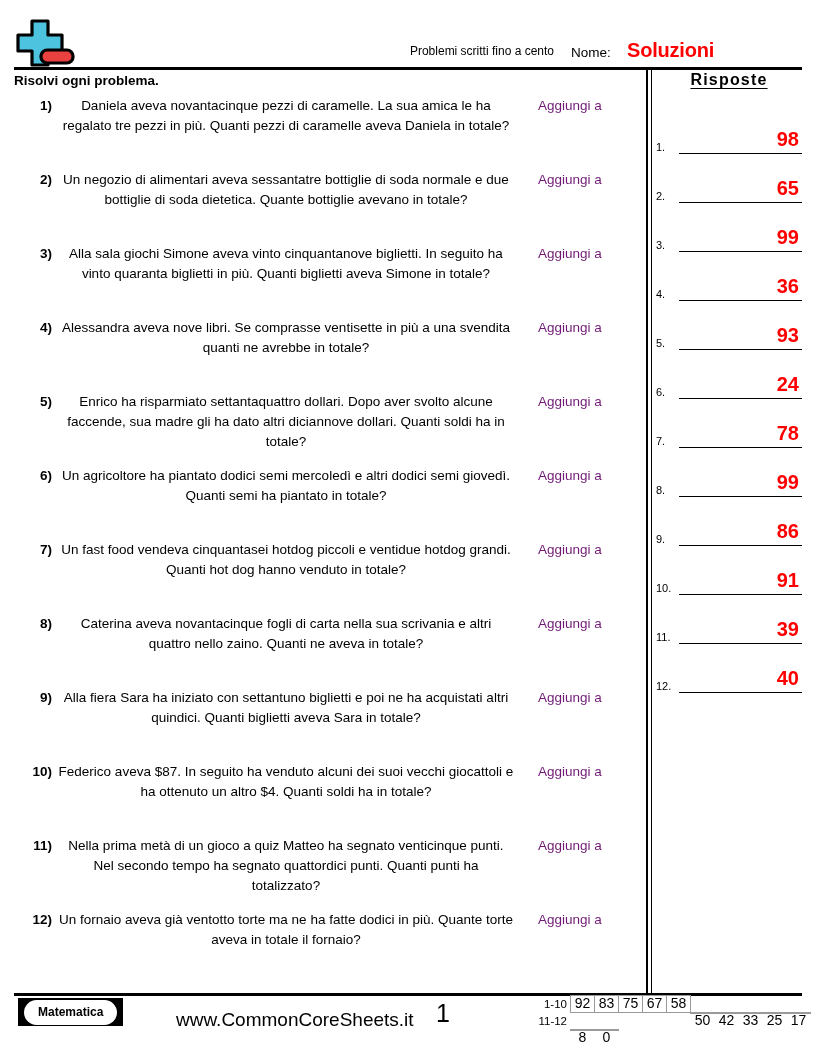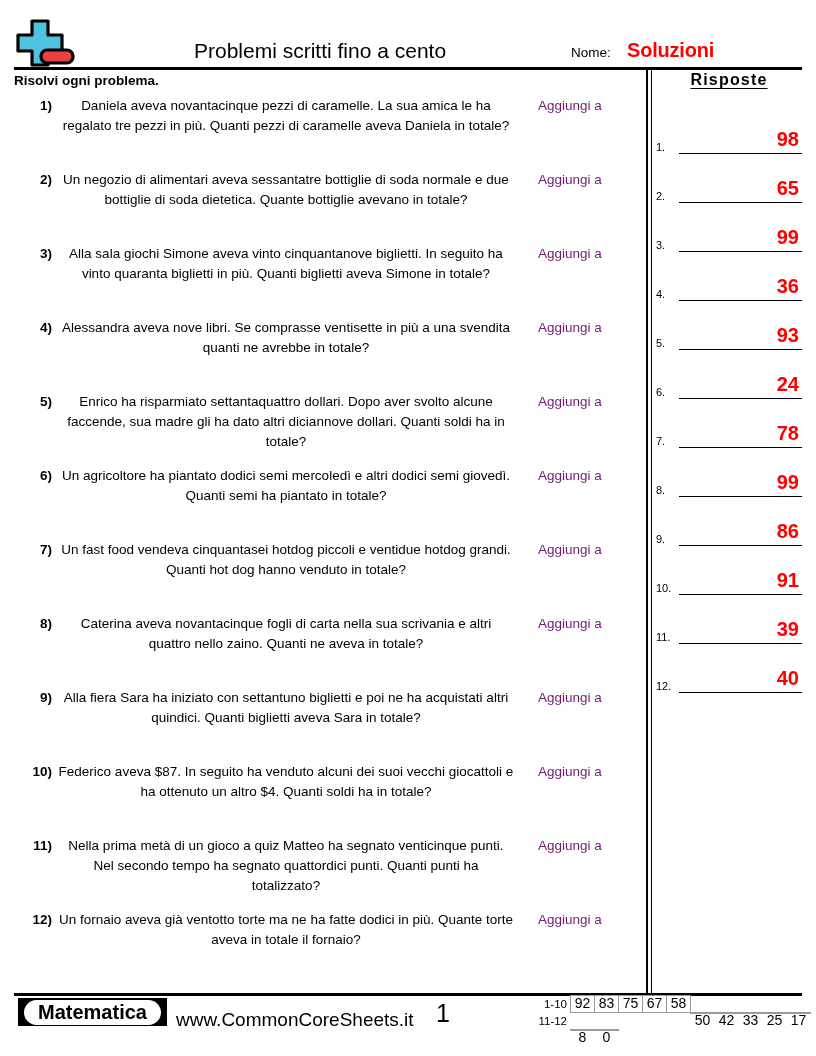--- a/index.html
+++ b/index.html
@@ -23,22 +23,22 @@
   }
   #logo {
     position: absolute;
     left: 0; top: 3px;
     width: 62px; height: 52px;
   }
   #header-title {
     position: absolute;
     left: 180px; top: 27px;
     width: 360px;
-    text-align: left;
-    font-size: 21px;
+    text-align: right;
+    font-size: 12px;
     line-height: 20px;
     white-space: nowrap;
   }
   #name-label {
     position: absolute;
     left: 557px; top: 30px;
     font-size: 13.5px;
     line-height: 17px;
   }
   #name-value {
@@ -179,21 +179,21 @@
     height: 28px;
     padding: 0 6px;
     background: #000;
     display: flex;
     align-items: center;
   }
   #brand-pill {
     background: #fff;
     border-radius: 14px;
     padding: 2px 14px 3px 14px;
-    font-size: 20px;
+    font-size: 12px;
     font-weight: bold;
     color: #000;
     line-height: 20px;
   }
   #site {
     position: absolute;
     left: 176px; top: 1012px;
     font-size: 19px;
     line-height: 16px;
   }

